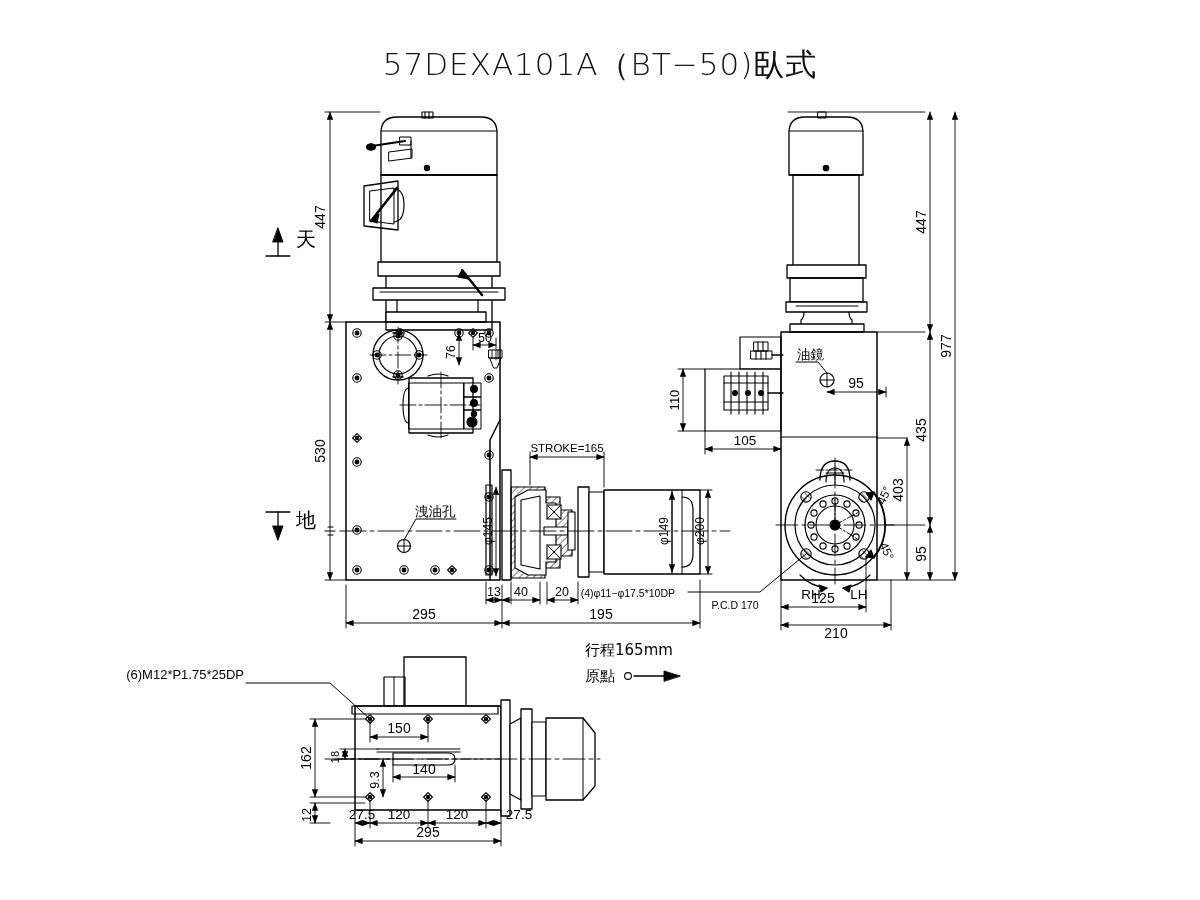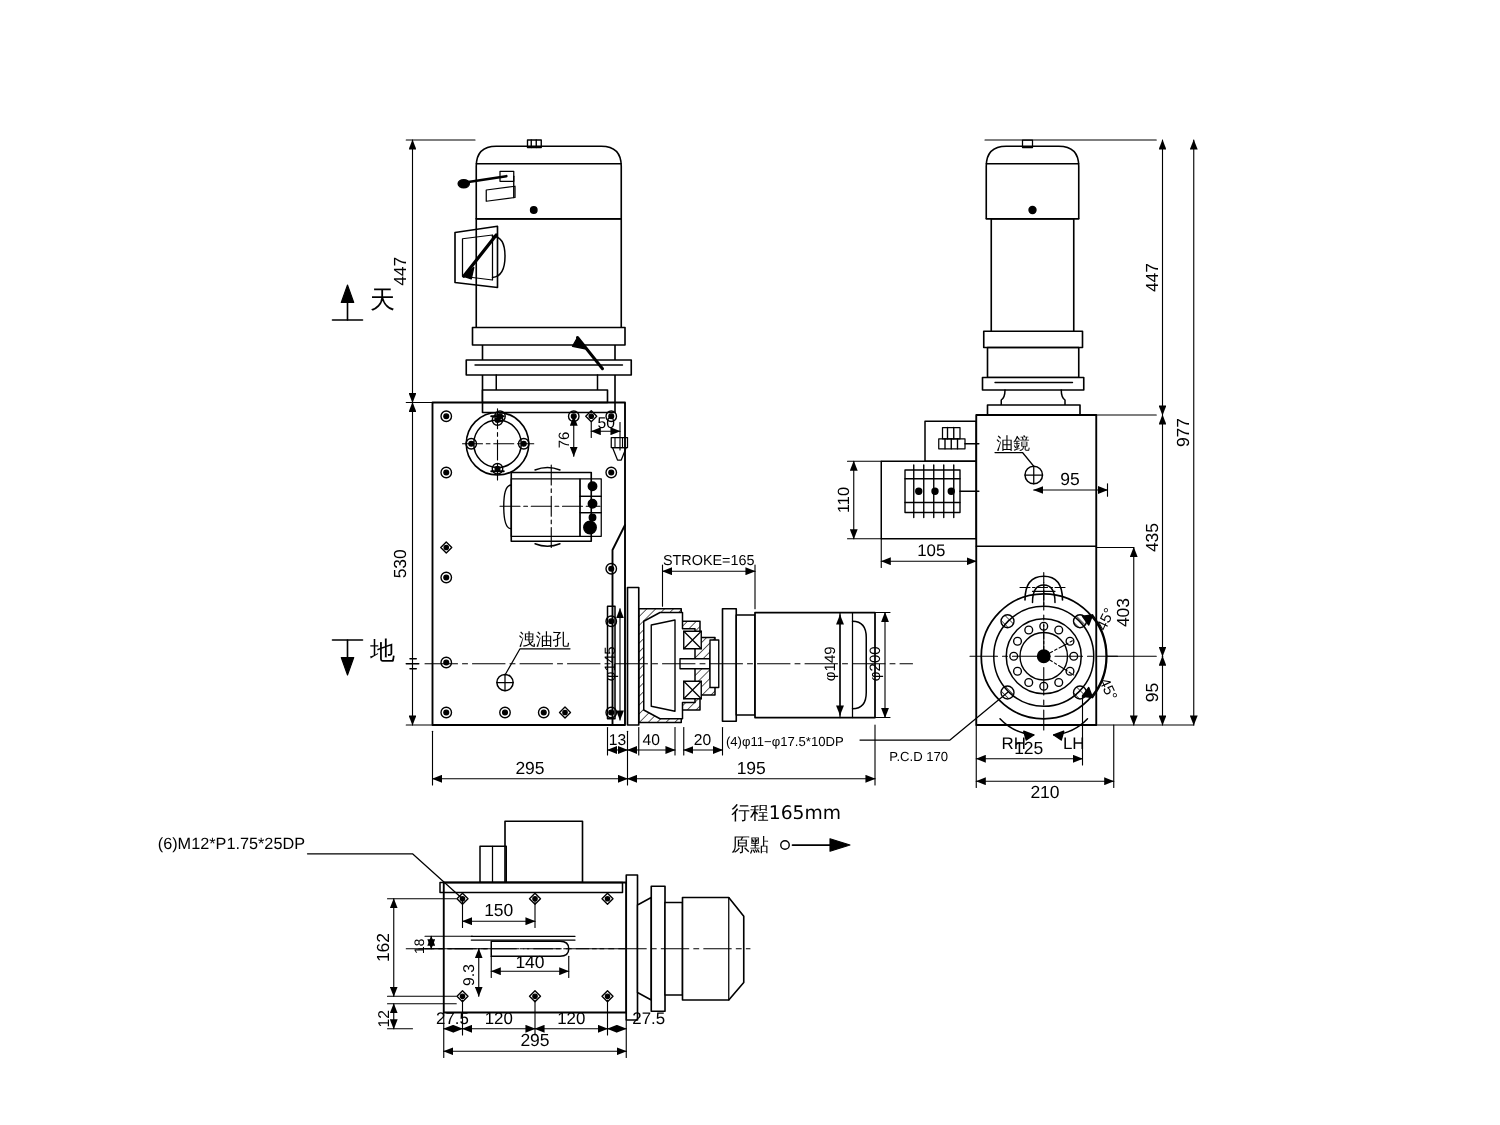--- a/index.html
+++ b/index.html
@@ -9,20 +9,21 @@
   #dwg{position:absolute;left:0;top:0;}
   .ttl{position:absolute;left:0;top:44px;width:1200px;text-align:center;
        font-size:31px;letter-spacing:1px;color:#111;font-weight:300;
        font-family:"DejaVu Sans",sans-serif;}
 </style>
 </head>
 <body>
 
 <div id="sheet">
 
+  <div class="ttl">57DEXA101A（BT−50)臥式</div>
 
   <svg id="dwg" width="1200" height="900" viewBox="0 0 1200 900">
     <defs>
       <marker id="ar" markerWidth="9" markerHeight="7" refX="8.5" refY="3.5" orient="auto">
         <path d="M0,0 L9,3.5 L0,7 z" fill="#000"></path>
       </marker>
       <marker id="arS" markerWidth="9" markerHeight="7" refX="0.5" refY="3.5" orient="auto">
         <path d="M9,0 L0,3.5 L9,7 z" fill="#000"></path>
       </marker>
       <pattern id="hatch" width="5" height="5" patternTransform="rotate(45)" patternUnits="userSpaceOnUse">

